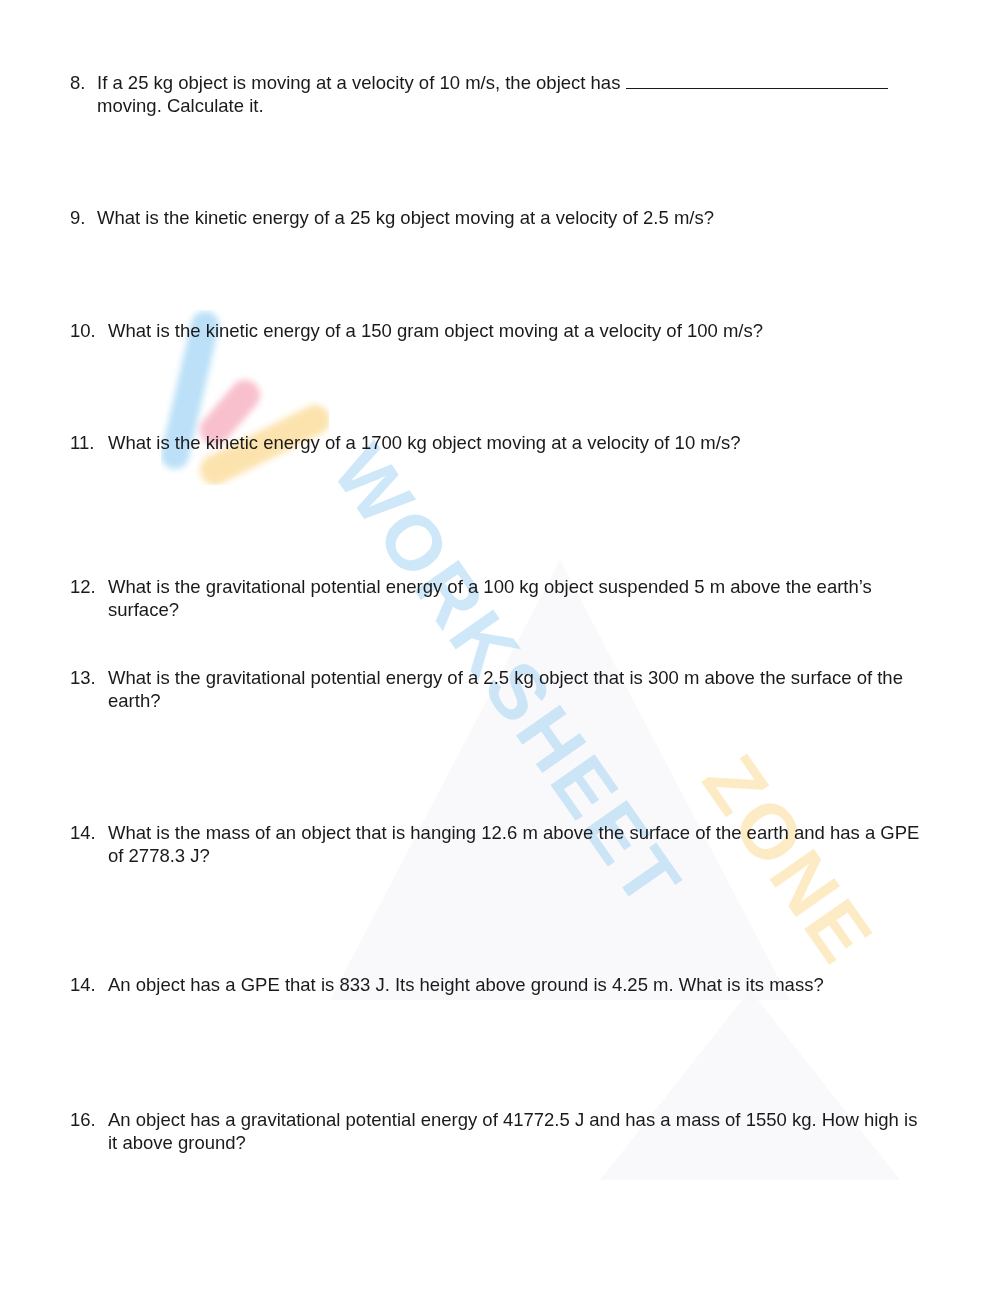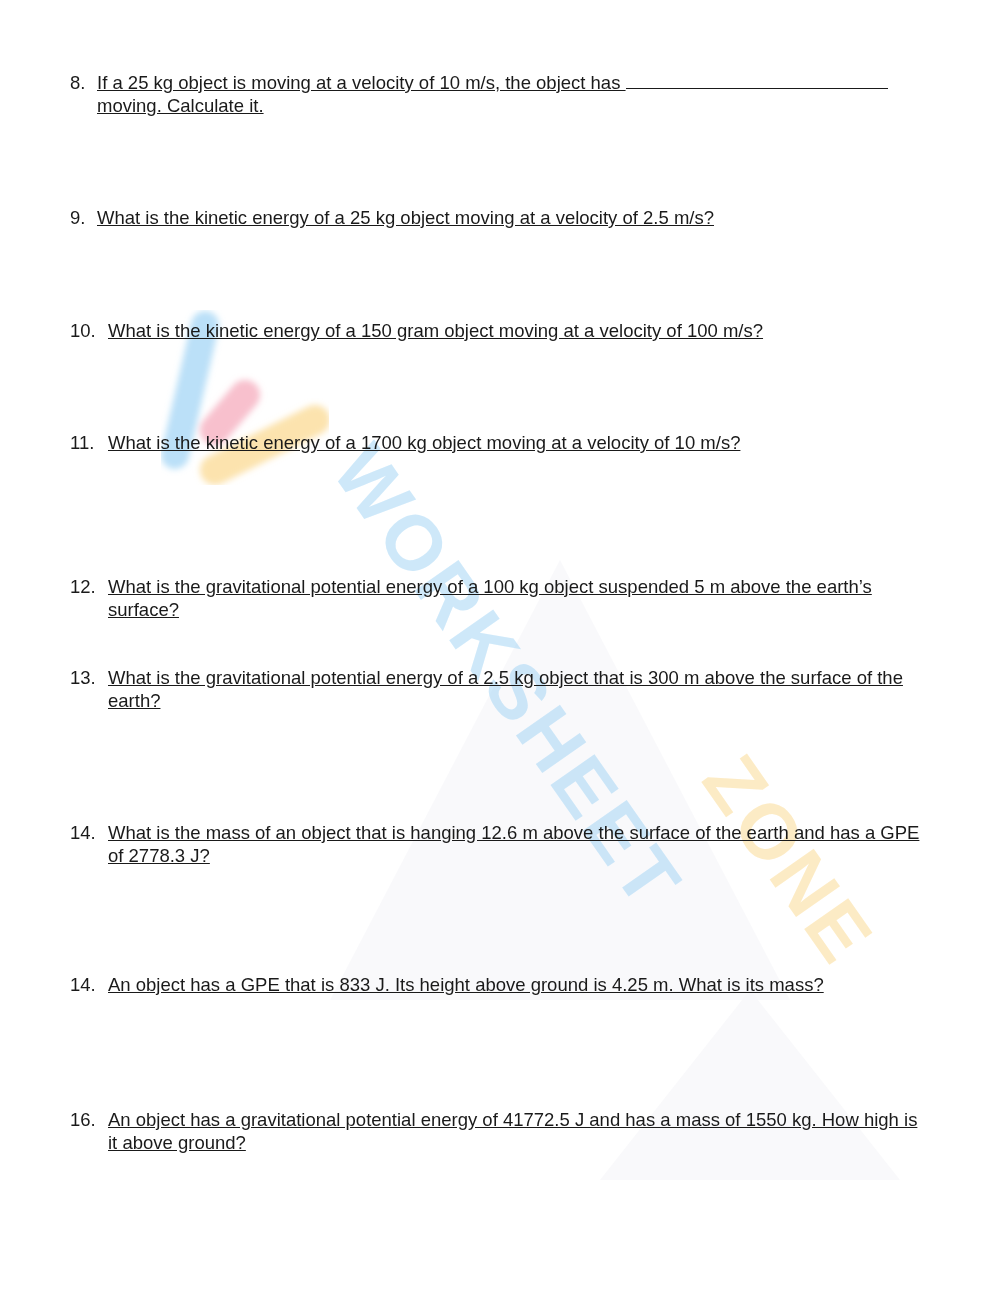--- a/index.html
+++ b/index.html
@@ -1,21 +1,21 @@
 <!DOCTYPE html>
 <html><head>
   <meta charset="utf-8">
   <style>
     html, body { margin: 0; padding: 0; background: #ffffff; }
     body { width: 1000px; height: 1294px; position: relative; overflow: hidden;
            font-family: "Liberation Sans", sans-serif; color: #1a1a1a; }
     .watermark { position: absolute; inset: 0; pointer-events: none; }
     .q { position: absolute; left: 70px; width: 860px; font-size: 18.5px; line-height: 23px; }
     .q .num { position: absolute; left: 0; top: 0; }
-    .q .text { display: block; text-decoration: underline; }
+    .q .text { display: block; }
     .q.single .text { padding-left: 27px; }
     .q.double .text { padding-left: 38px; }
     .blank { display: inline-block; width: 262px; border-bottom: 1px solid #1a1a1a; height: 17px; vertical-align: baseline; }
   </style>
 </head>
 <body>
 
 <svg class="watermark" width="1000" height="1294" viewBox="0 0 1000 1294">
   <defs>
     <filter id="blur">

